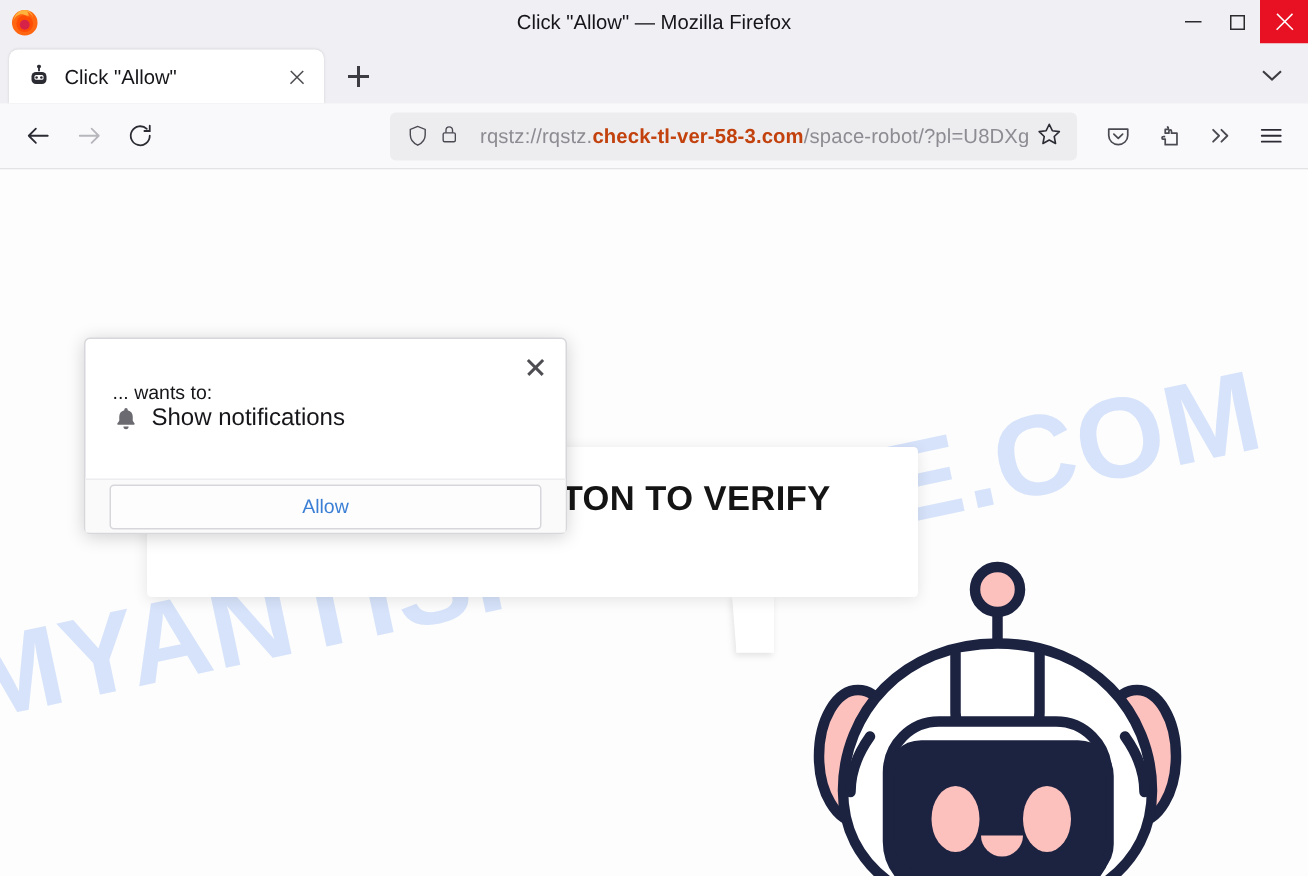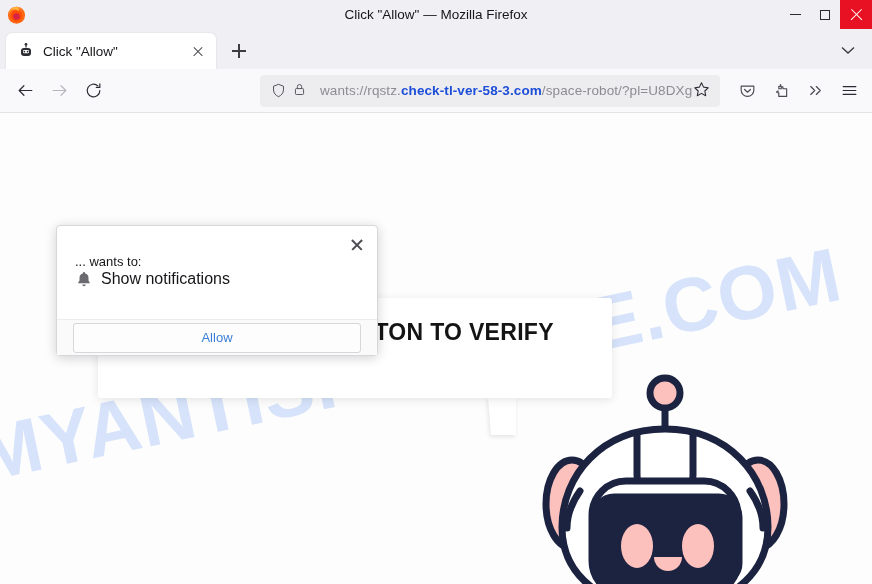--- a/index.html
+++ b/index.html
@@ -159,21 +159,21 @@
   }
   .url-text {
     flex: 1 1 auto;
     font-size: 13.5px;
     color: #8c8c92;
     white-space: nowrap;
     overflow: hidden;
     margin-left: 6px;
     letter-spacing: .1px;
   }
-  .url-text .host { color: #1d4ed8; font-weight: 600; }
+  .url-text .host { color: #c2410c; font-weight: 600; }
   .url-star { width: 22px; height: 22px; flex: 0 0 22px; }
   .navright { display: flex; align-items: center; margin-left: auto; }
 
   
   .viewport {
     position: relative;
     flex: 1 1 auto;
     background: #fdfdfd;
     overflow: hidden;
   }
@@ -359,21 +359,21 @@
         <svg viewBox="0 0 24 24" width="17" height="17" fill="none" stroke="#4a4a52" stroke-width="1.35">
           <path d="M12 3.2 5 6v5.2c0 4.3 3 7.7 7 9.6 4-1.9 7-5.3 7-9.6V6z"></path>
         </svg>
       </span>
       <span class="url-lock">
         <svg viewBox="0 0 24 24" width="15" height="15" fill="none" stroke="#4a4a52" stroke-width="1.45">
           <rect x="5.5" y="10.5" width="13" height="9.5" rx="1.6"></rect>
           <path d="M8.5 10.5V7.6a3.5 3.5 0 0 1 7 0v2.9"></path>
         </svg>
       </span>
-      <span class="url-text"><span>wants://rqstz.</span><span class="host">check-tl-ver-58-3.com</span><span>/space-robot/?pl=U8DXg</span></span>
+      <span class="url-text"><span>rqstz://rqstz.</span><span class="host">check-tl-ver-58-3.com</span><span>/space-robot/?pl=U8DXg</span></span>
       <span class="url-star">
         <svg viewBox="0 0 24 24" width="19" height="19" fill="none" stroke="#2b2b33" stroke-width="1.35" stroke-linejoin="round">
           <path d="M12 3.6l2.6 5.4 5.9.8-4.3 4.1 1.1 5.9-5.3-2.9-5.3 2.9 1.1-5.9L3.5 9.8l5.9-.8z"></path>
         </svg>
       </span>
     </div>
 
     <div class="navright">
       <div class="navbtn">
         <svg viewBox="0 0 24 24" width="19" height="19" fill="none" stroke="#4a4a52" stroke-width="1.45" stroke-linecap="round" stroke-linejoin="round">

